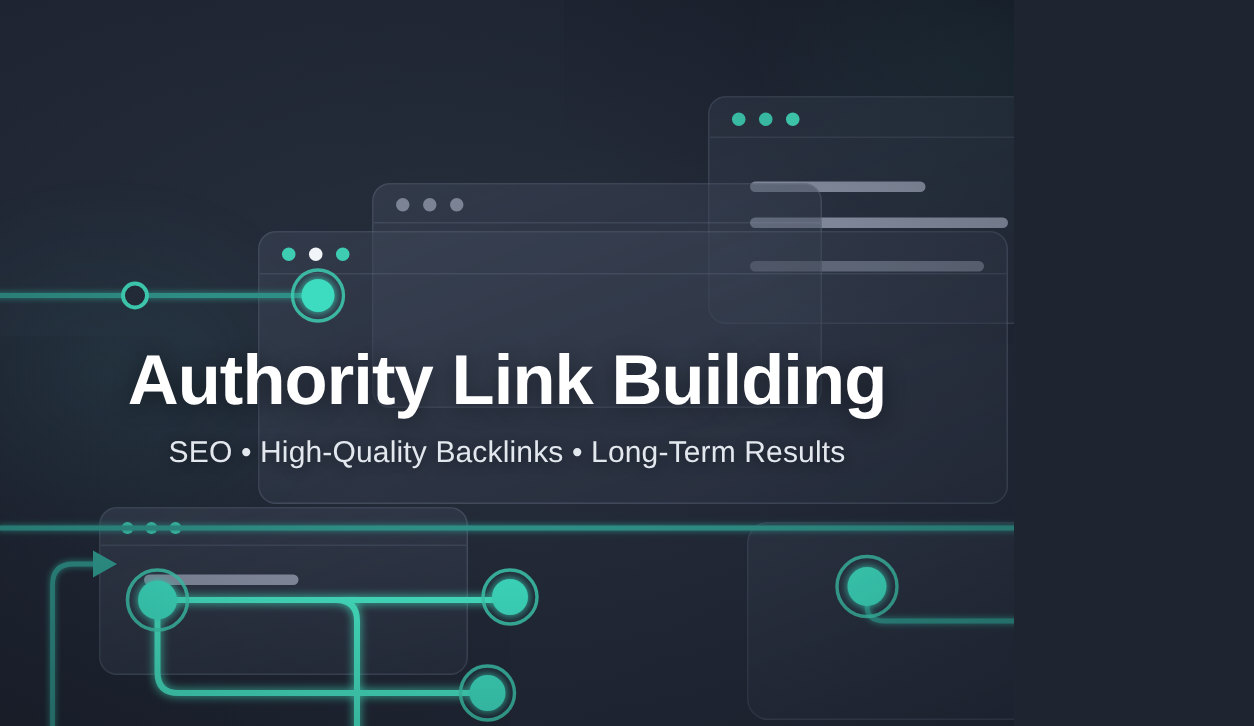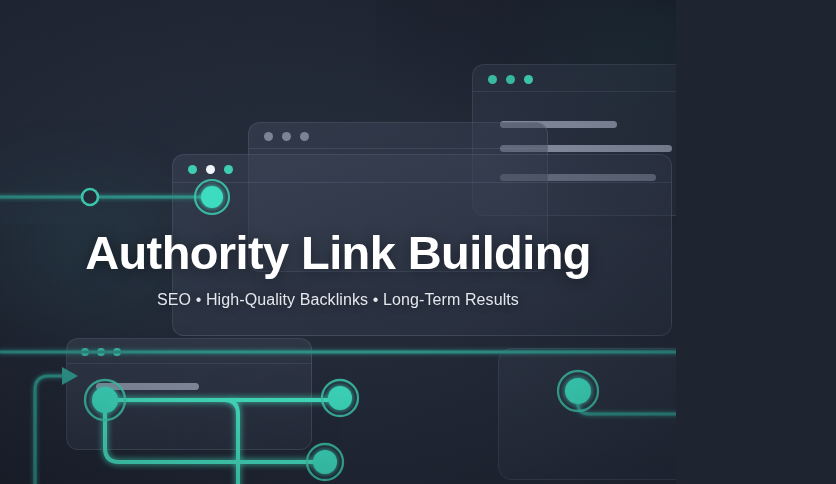--- a/index.html
+++ b/index.html
@@ -139,21 +139,21 @@
     margin: 0;
     font-size: 47px;
     font-weight: bold;
     color: #ffffff;
     letter-spacing: -0.6px;
     line-height: 1.08;
     text-shadow: 0 2px 14px rgba(0,0,0,0.42);
   }
   #hero p {
     margin: 12px 0 0 0;
-    font-size: 16px;
+    font-size: 20px;
     color: #e3e7ee;
     letter-spacing: 0.1px;
     text-shadow: 0 1px 8px rgba(0,0,0,0.40);
   }
 </style>
 </head>
 <body>
 
 <div id="stage">
 

